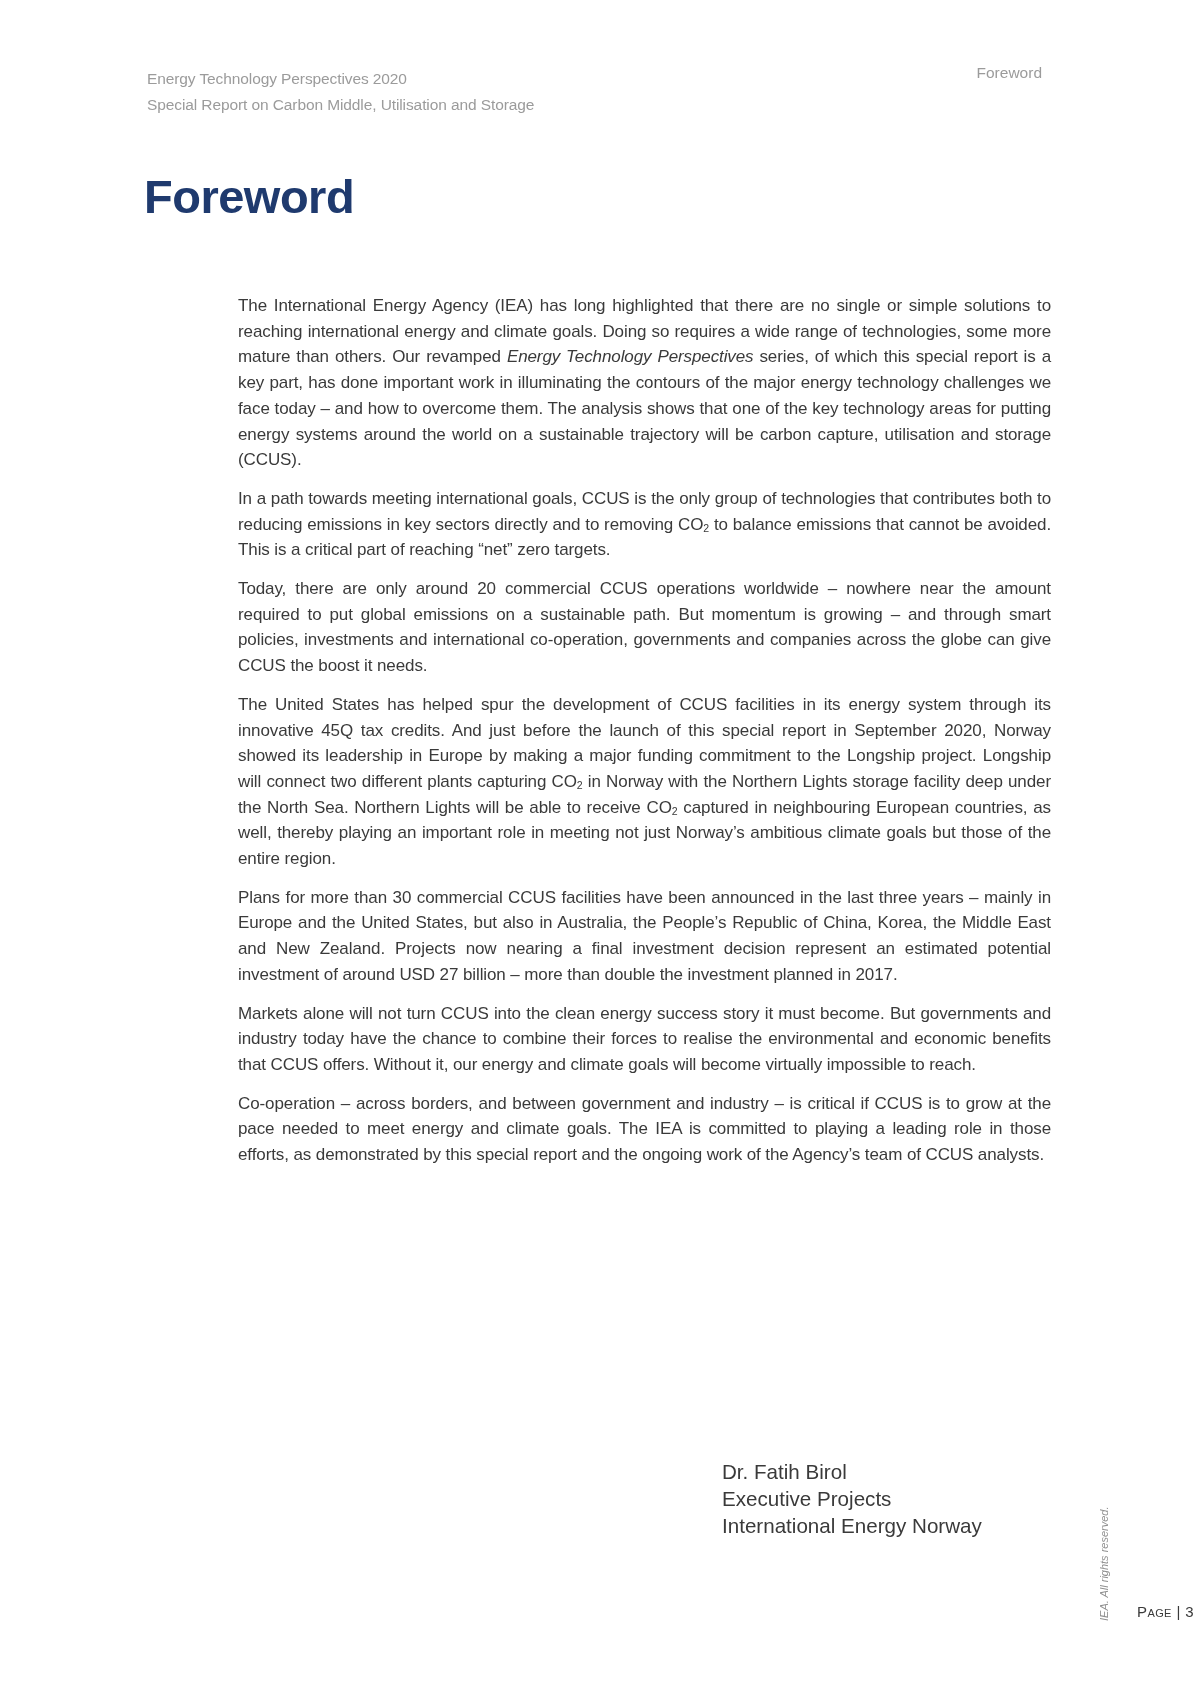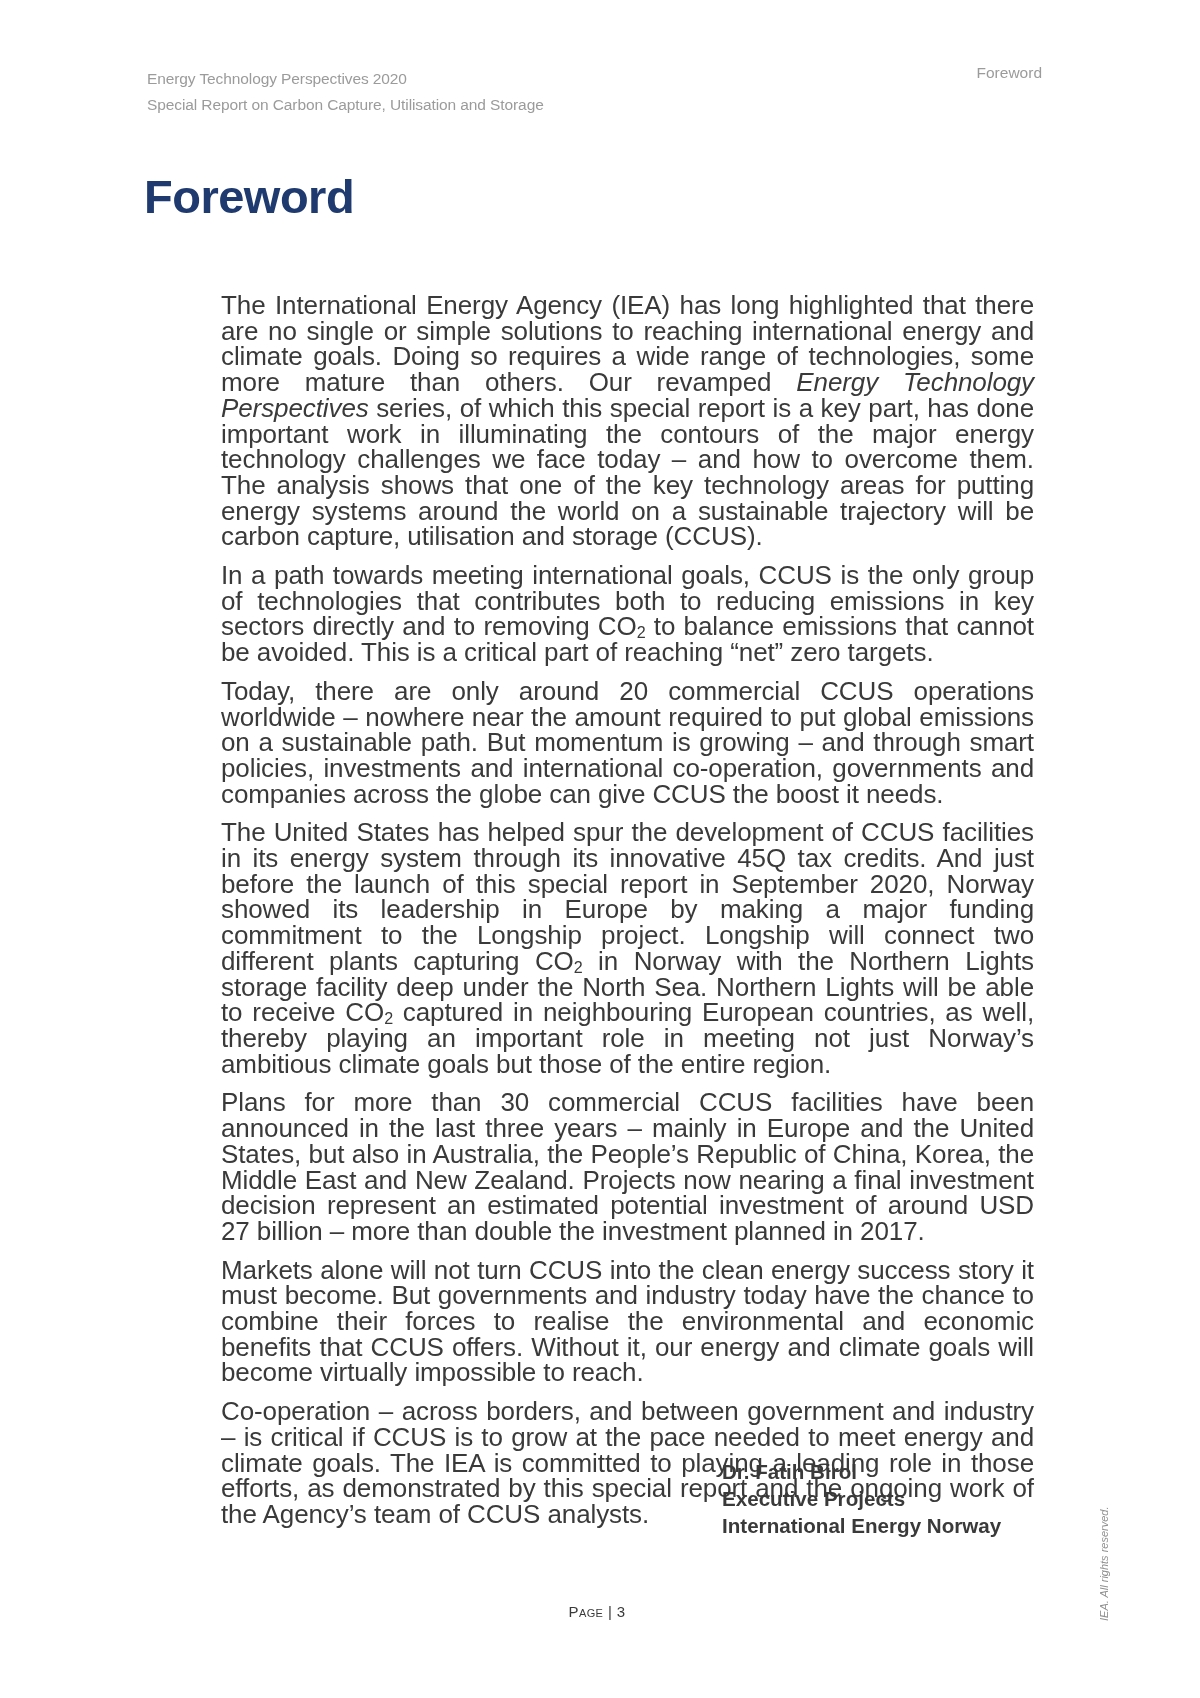--- a/index.html
+++ b/index.html
@@ -36,24 +36,24 @@
     top: 172px;
     font-size: 47px;
     line-height: 1.05;
     font-weight: 700;
     letter-spacing: -0.5px;
     color: var(--title-color, #1f3a6e);
   }
   
   .body-text {
     position: absolute;
-    left: 221px;
+    left: 238px;
     top: 293px;
     width: 813px;
-    font-size: 26px;
+    font-size: 17px;
     line-height: 25.7px;
     letter-spacing: -0.1px;
     color: var(--body-color, #3a3a3a);
     text-align: justify;
     hyphens: none;
   }
   .body-text p { margin: 0 0 13px 0; }
   .body-text .italic { font-style: italic; }
   .body-text sub {
     font-size: 0.62em;
@@ -63,29 +63,28 @@
     line-height: 0;
   }
   
   .signature-block {
     position: absolute;
     left: 722px;
     top: 1458px;
     font-size: 20.6px;
     line-height: 27px;
     color: var(--body-color, #3a3a3a);
-    font-weight: bold;
   }
   
   .footer {
     position: absolute;
     left: 0;
     top: 1603px;
     width: 1194px;
-    text-align: center;
+    text-align: right;
     font-variant: small-caps;
     font-size: 15px;
     letter-spacing: 0.4px;
     color: var(--footer-color, #3a3a3a);
   }
   
   .copyright-note {
     position: absolute;
     left: 1098px;
     top: 1621px;
@@ -97,21 +96,21 @@
     color: var(--muted-color, #8f8f8f);
   }
 </style>
 </head>
 <body>
 
 <div class="page" style="--page-bg: #ffffff; --title-color: #1f3a6e; --header-color: #9b9b9b; --body-color: #3a3a3a; --footer-color: #3a3a3a; --muted-color: #8f8f8f;">
 
   <div class="header-left">
     <div>Energy Technology Perspectives 2020</div>
-    <div>Special Report on Carbon Capture, Utilisation and Storage</div>
+    <div>Special Report on Carbon Middle, Utilisation and Storage</div>
   </div>
 
   <div class="header-right">Foreword</div>
 
   <h1 class="page-title" style="margin:0;">Foreword</h1>
 
   <div class="body-text">
       <p><span>The International Energy Agency (IEA) has long highlighted that there are no single or simple solutions to reaching international energy and climate goals. Doing so requires a wide range of technologies, some more mature than others. Our revamped </span><span class="italic">Energy Technology Perspectives</span><span> series, of which this special report is a key part, has done important work in illuminating the contours of the major energy technology challenges we face today – and how to overcome them. The analysis shows that one of the key technology areas for putting energy systems around the world on a sustainable trajectory will be carbon capture, utilisation and storage (CCUS).</span></p>
       <p><span>In a path towards meeting international goals, CCUS is the only group of technologies that contributes both to reducing emissions in key sectors directly and to removing CO</span><sub>2</sub><span> to balance emissions that cannot be avoided. This is a critical part of reaching “net” zero targets.</span></p>
       <p><span>Today, there are only around 20 commercial CCUS operations worldwide – nowhere near the amount required to put global emissions on a sustainable path. But momentum is growing – and through smart policies, investments and international co-operation, governments and companies across the globe can give CCUS the boost it needs.</span></p>

